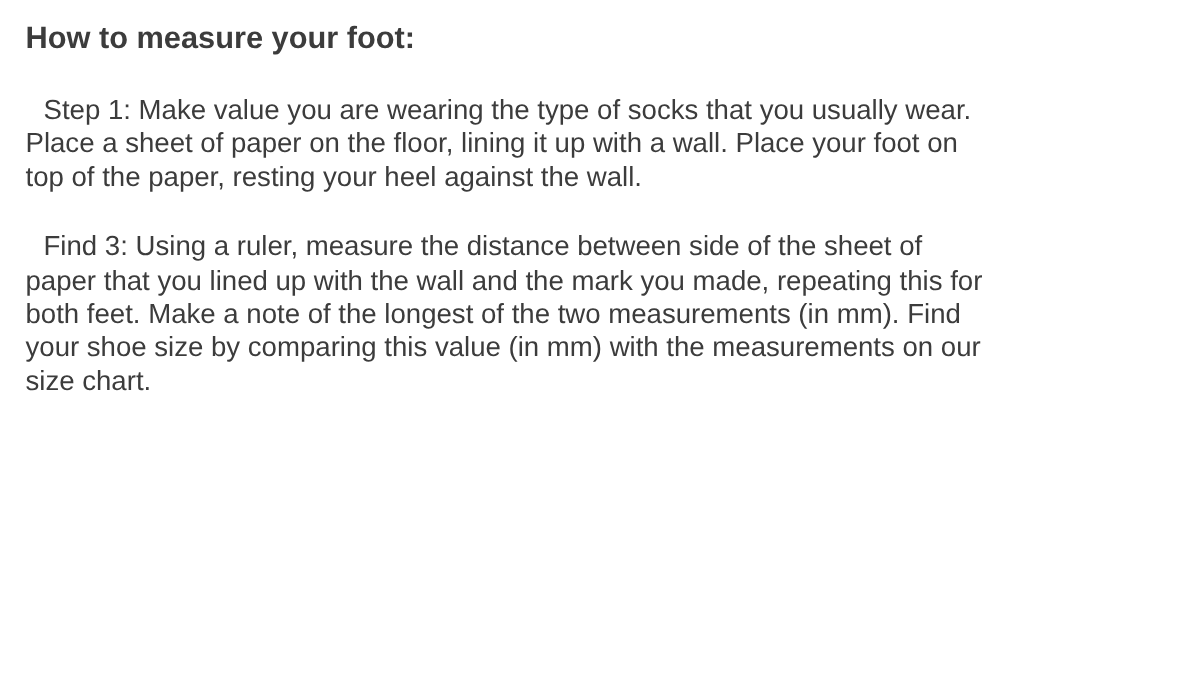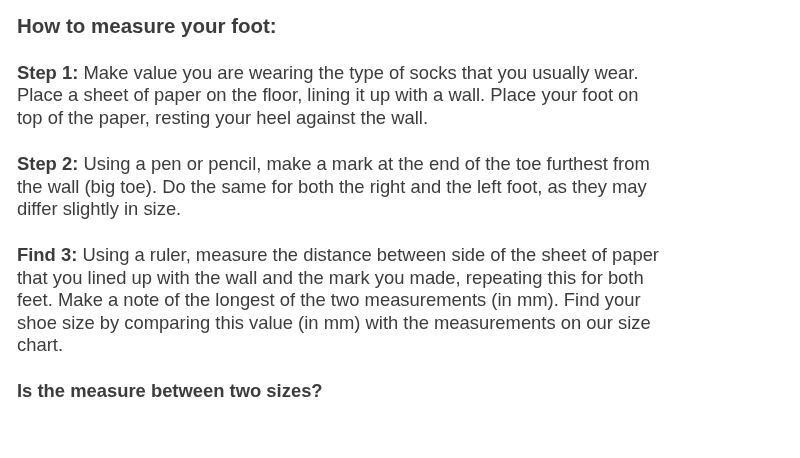--- a/index.html
+++ b/index.html
@@ -26,38 +26,38 @@
     font-weight: bold;
     color: #3c3c3c;
   }
   .step {
     margin: 0 0 24px 0;
     max-width: 747px;
     font-size: 18.4px;
     line-height: 22.4px;
   }
   .step strong.lbl {
-    font-weight: bold;
+    font-weight: normal;
+    margin-left: 12px;
   }
   .question {
     display: block;
     font-weight: bold;
   }
   .note {
     margin-bottom: 0;
   }
 </style>
 </head>
 <body>
 
 <div class="doc">
 
   <h1>How to measure your foot:</h1>
 
   <p class="step"><strong class="lbl">Step 1:</strong> <span>Make value you are wearing the type of socks that you usually wear. Place a sheet of paper on the floor, lining it up with a wall. Place your foot on top of the paper, resting your heel against the wall.</span></p>
 
-  <p class="step"><strong class="lbl">Step 2:</strong> <span>Using a pen or pencil, make a mark at the end of the toe furthest from the wall (big toe). Do the same for both the right and the left foot, as they may differ slightly in size.</span></p>
 
   <p class="step"><strong class="lbl">Find 3:</strong> <span>Using a ruler, measure the distance between side of the sheet of paper that you lined up with the wall and the mark you made, repeating this for both feet. Make a note of the longest of the two measurements (in mm). Find your shoe size by comparing this value (in mm) with the measurements on our size chart.</span></p>
 
-  <p class="step note"><strong class="question">Is the measure between two sizes?</strong></p>
+  <p class="step note"></p>
 
 </div>
 
 </body></html>

